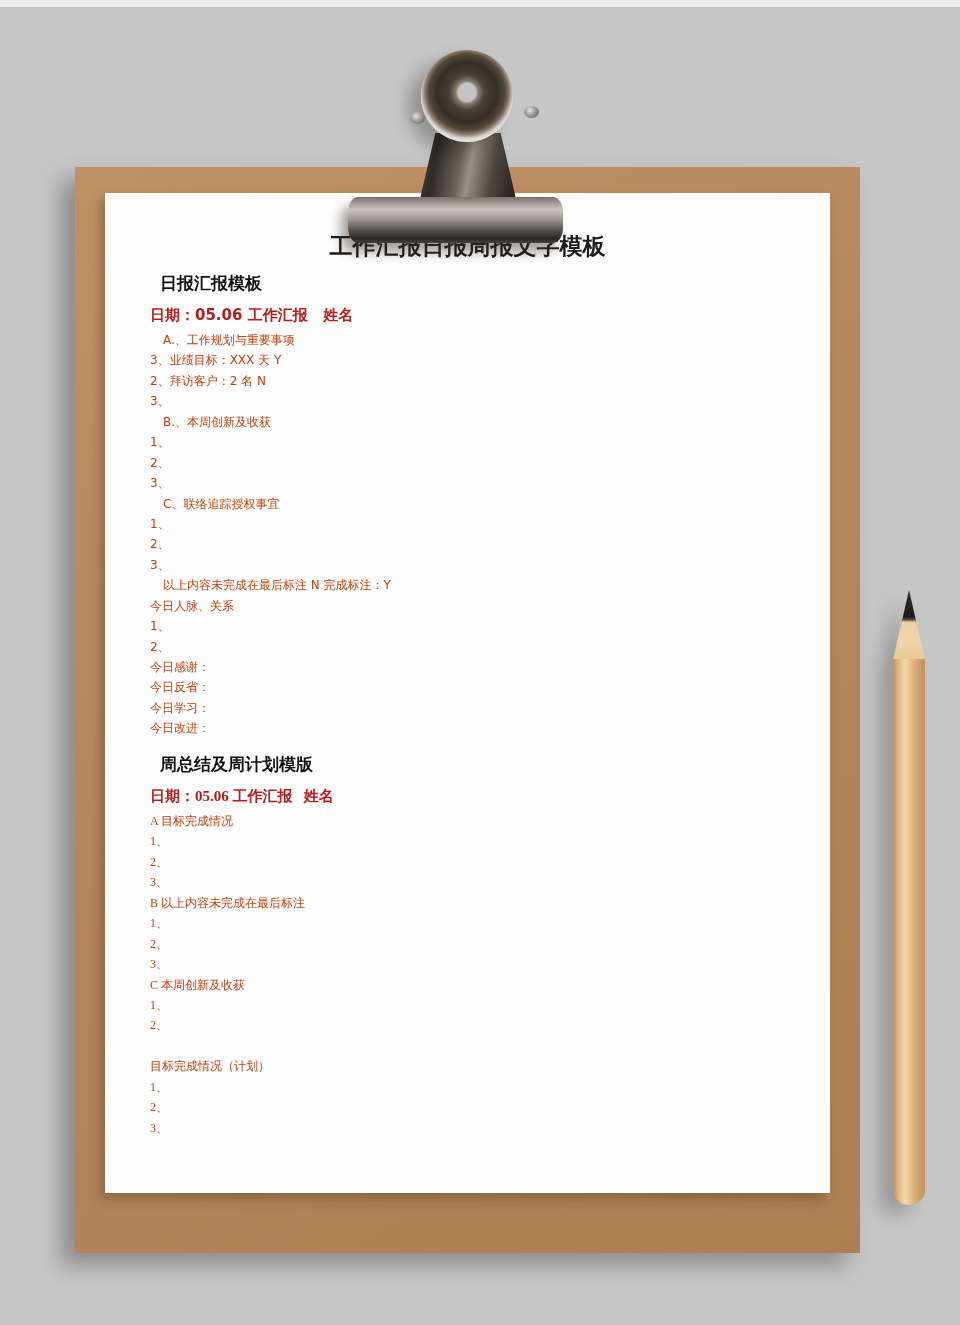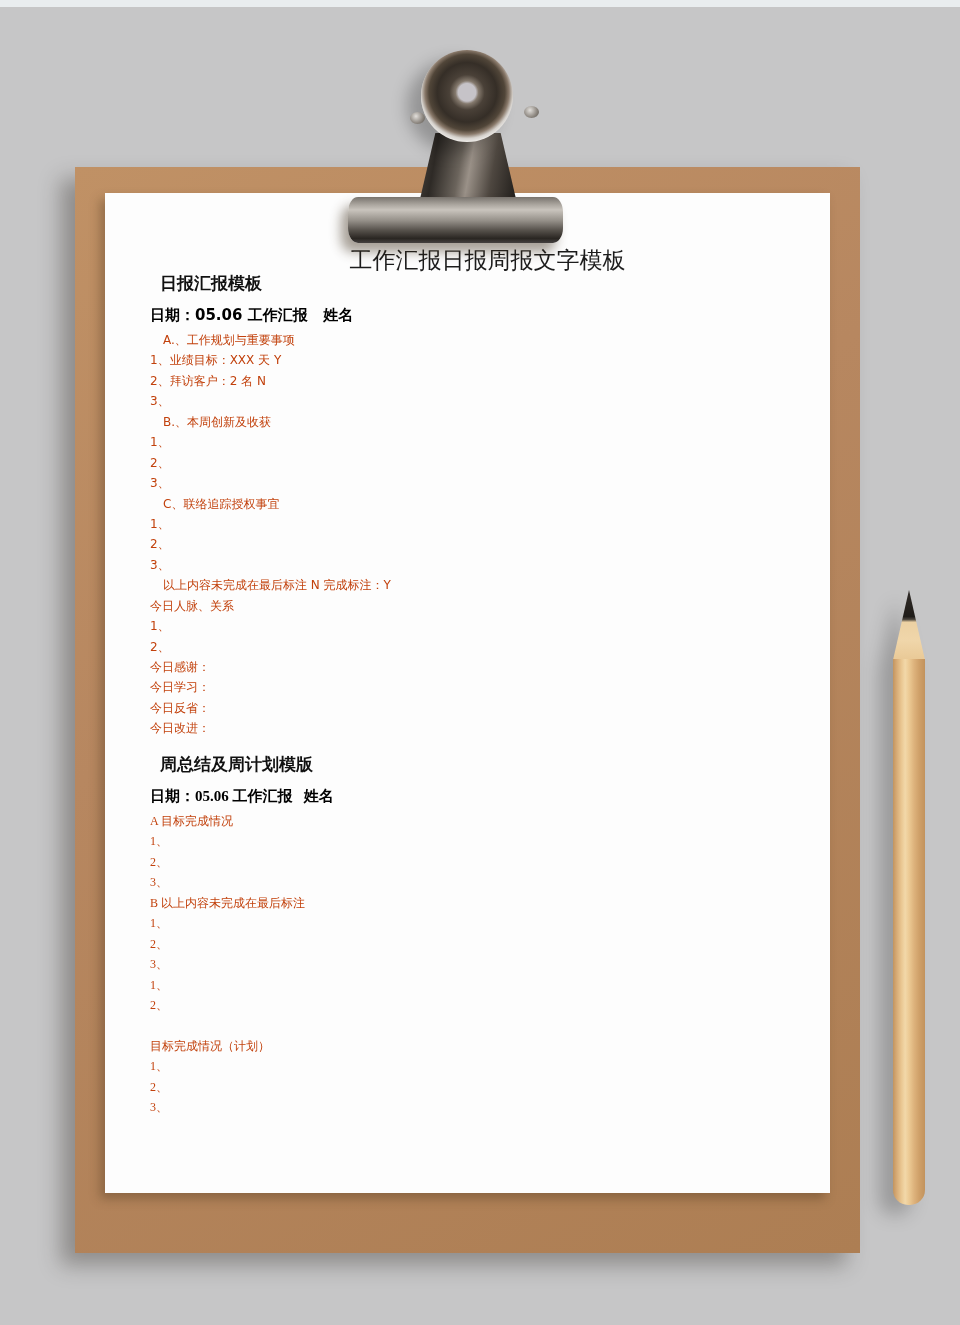--- a/index.html
+++ b/index.html
@@ -8,26 +8,26 @@
   .top-strip{position:absolute;left:0;top:0;width:100%;height:7px;background:#e9edef;}
 
   
   .board{position:absolute;left:75px;top:167px;width:785px;height:1086px;
          background:linear-gradient(150deg,#c09165 0%,#b78760 40%,#ad7e53 100%);
          box-shadow:-14px 12px 20px rgba(40,35,30,.35);z-index:1;}
 
   
   .paper{position:absolute;left:105px;top:193px;width:725px;height:1000px;background:#fdfdfd;
          box-shadow:-5px 6px 10px rgba(70,50,25,.35);z-index:2;}
-  .doc-title{position:absolute;top:52px;left:0;width:100%;text-align:center;
-             font-size:23px;font-weight:normal;color:#1c1c1c;white-space:pre-wrap;margin-left:20px;}
+  .doc-title{position:absolute;top:38px;left:0;width:100%;text-align:center;
+             font-size:23px;font-weight:bold;color:#1c1c1c;white-space:pre-wrap;}
   .section{position:absolute;left:45px;right:28px;color:#2e2e2e;}
   .sec0{top:79px;} .sec1{top:560px;font-family:Liberation Serif, serif;}
   .sec-heading{font-size:17px;font-weight:bold;color:#111;margin:0 0 11px 10px;}
-  .sec-date{font-size:15px;font-weight:bold;color:#000000;margin:0 0 7px 0;white-space:pre-wrap;}
+  .sec-date{font-size:15px;font-weight:bold;color:#b91c1c;margin:0 0 7px 0;white-space:pre-wrap;}
   .line{height:20.45px;font-size:12px;color:#c2410c;white-space:pre-wrap;overflow:visible;}
   .line.ind1{padding-left:13px;}
 
   
   .clip{position:absolute;left:0;top:0;width:0;height:0;z-index:10;}
   .clip-neck{position:absolute;left:420px;top:133px;width:96px;height:66px;
              clip-path:polygon(16% 0,84% 0,100% 100%,0 100%);
              background:linear-gradient(100deg,#4a443e 0%,#2e2a26 18%,#6b645c 42%,#9a9188 52%,#4e4740 74%,#211e1b 100%);}
   .clip-jaw{position:absolute;left:348px;top:197px;width:215px;height:46px;border-radius:10px/15px;
             background:linear-gradient(180deg,#77726c 0%,#a9a49d 16%,#c9c4bd 28%,#938e87 52%,#57524c 72%,#2a2622 90%,#454140 100%);
@@ -60,54 +60,55 @@
   <div class="board"></div>
 
   <div class="paper">
     <div class="doc-title">工作汇报日报周报文字模板</div>
     <div id="sections">
   <div class="section sec0">
     <div class="sec-heading">日报汇报模板</div>
     <div class="sec-date">日期：05.06 工作汇报   姓名</div>
     <div class="sec-lines">
             <div class="line ind1">A.、工作规划与重要事项</div>
-            <div class="line">1、业绩目标：XXX 天 Y</div>
+            <div class="line">3、业绩目标：XXX 天 Y</div>
             <div class="line">2、拜访客户：2 名 N</div>
             <div class="line">3、</div>
             <div class="line ind1">B.、本周创新及收获</div>
             <div class="line">1、</div>
             <div class="line">2、</div>
             <div class="line">3、</div>
             <div class="line ind1">C、联络追踪授权事宜</div>
             <div class="line">1、</div>
             <div class="line">2、</div>
             <div class="line">3、</div>
             <div class="line ind1">以上内容未完成在最后标注 N 完成标注：Y</div>
             <div class="line">今日人脉、关系</div>
             <div class="line">1、</div>
             <div class="line">2、</div>
             <div class="line">今日感谢：</div>
+            <div class="line">今日反省：</div>
             <div class="line">今日学习：</div>
-            <div class="line">今日反省：</div>
             <div class="line">今日改进：</div>
           </div>
   </div>
 
   <div class="section sec1">
     <div class="sec-heading">周总结及周计划模版</div>
     <div class="sec-date">日期：05.06 工作汇报   姓名</div>
     <div class="sec-lines">
             <div class="line">A 目标完成情况</div>
             <div class="line">1、</div>
             <div class="line">2、</div>
             <div class="line">3、</div>
             <div class="line">B 以上内容未完成在最后标注</div>
             <div class="line">1、</div>
             <div class="line">2、</div>
             <div class="line">3、</div>
+            <div class="line">C 本周创新及收获</div>
             <div class="line">1、</div>
             <div class="line">2、</div>
             <div class="line"></div>
             <div class="line">目标完成情况（计划）</div>
             <div class="line">1、</div>
             <div class="line">2、</div>
             <div class="line">3、</div>
           </div>
   </div>
 </div>

